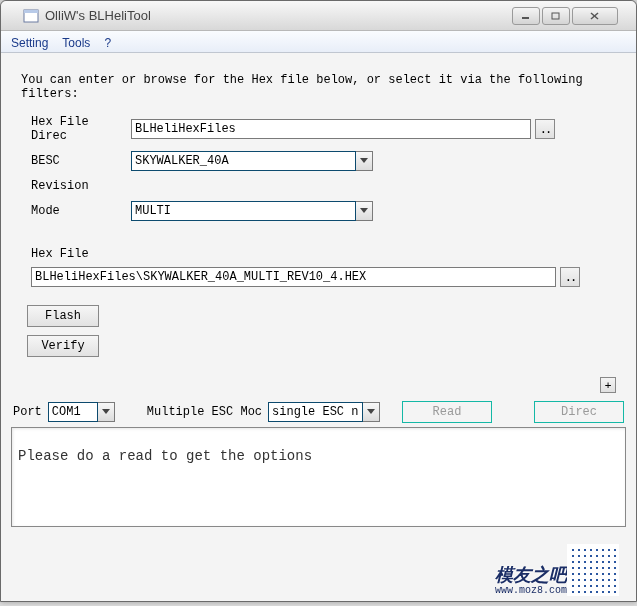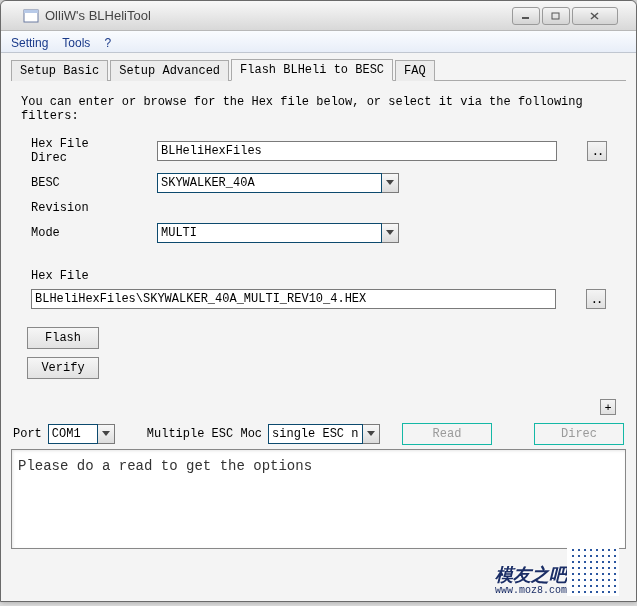--- a/index.html
+++ b/index.html
@@ -104,21 +104,20 @@
   font-family: "SimSun", "Courier New", monospace;
   font-size: 12px;
 }
 .intro {
   margin: 0 0 14px 0;
 }
 .form-row {
   display: flex;
   align-items: center;
   margin-bottom: 8px;
-  gap: 26px;
 }
 .form-label {
   width: 110px;
   padding-left: 10px;
 }
 .text-input {
   height: 20px;
   border: 1px solid #7a7a7a;
   background: #fff;
   padding: 1px 3px;
@@ -208,21 +207,21 @@
   color: #9a9a9a;
   display: flex;
   align-items: center;
   justify-content: center;
   font-family: "SimSun", "Courier New", monospace;
 }
 .log {
   height: 100px;
   border: 1px solid #888;
   background: #fff;
-  padding: 8px 6px;
+  padding: 20px 6px;
   font-family: "Courier New", monospace;
   font-size: 14px;
   color: #333;
   box-shadow: inset 1px 1px 3px rgba(0,0,0,0.1);
   overflow: hidden;
 }
 .watermark {
   position: absolute;
   right: 18px;
   bottom: 10px;
@@ -287,26 +286,20 @@
     </div>
   </div>
 
   <div class="menubar">
     <span>Setting</span>
     <span>Tools</span>
     <span>?</span>
   </div>
 
   <div class="client">
-    <div class="tabs">
-      <div class="tab">Setup Basic</div>
-      <div class="tab">Setup Advanced</div>
-      <div class="tab active">Flash BLHeli to BESC</div>
-      <div class="tab">FAQ</div>
-    </div>
 
     <div class="tab-content">
       <div class="intro">You can enter or browse for the Hex file below, or select it via the following filters:</div>
 
       <div class="form-row">
         <div class="form-label">Hex File Direc</div>
         <input class="text-input dir" value="BLHeliHexFiles" style="">
         <div class="browse-btn">..</div>
       </div>
 

